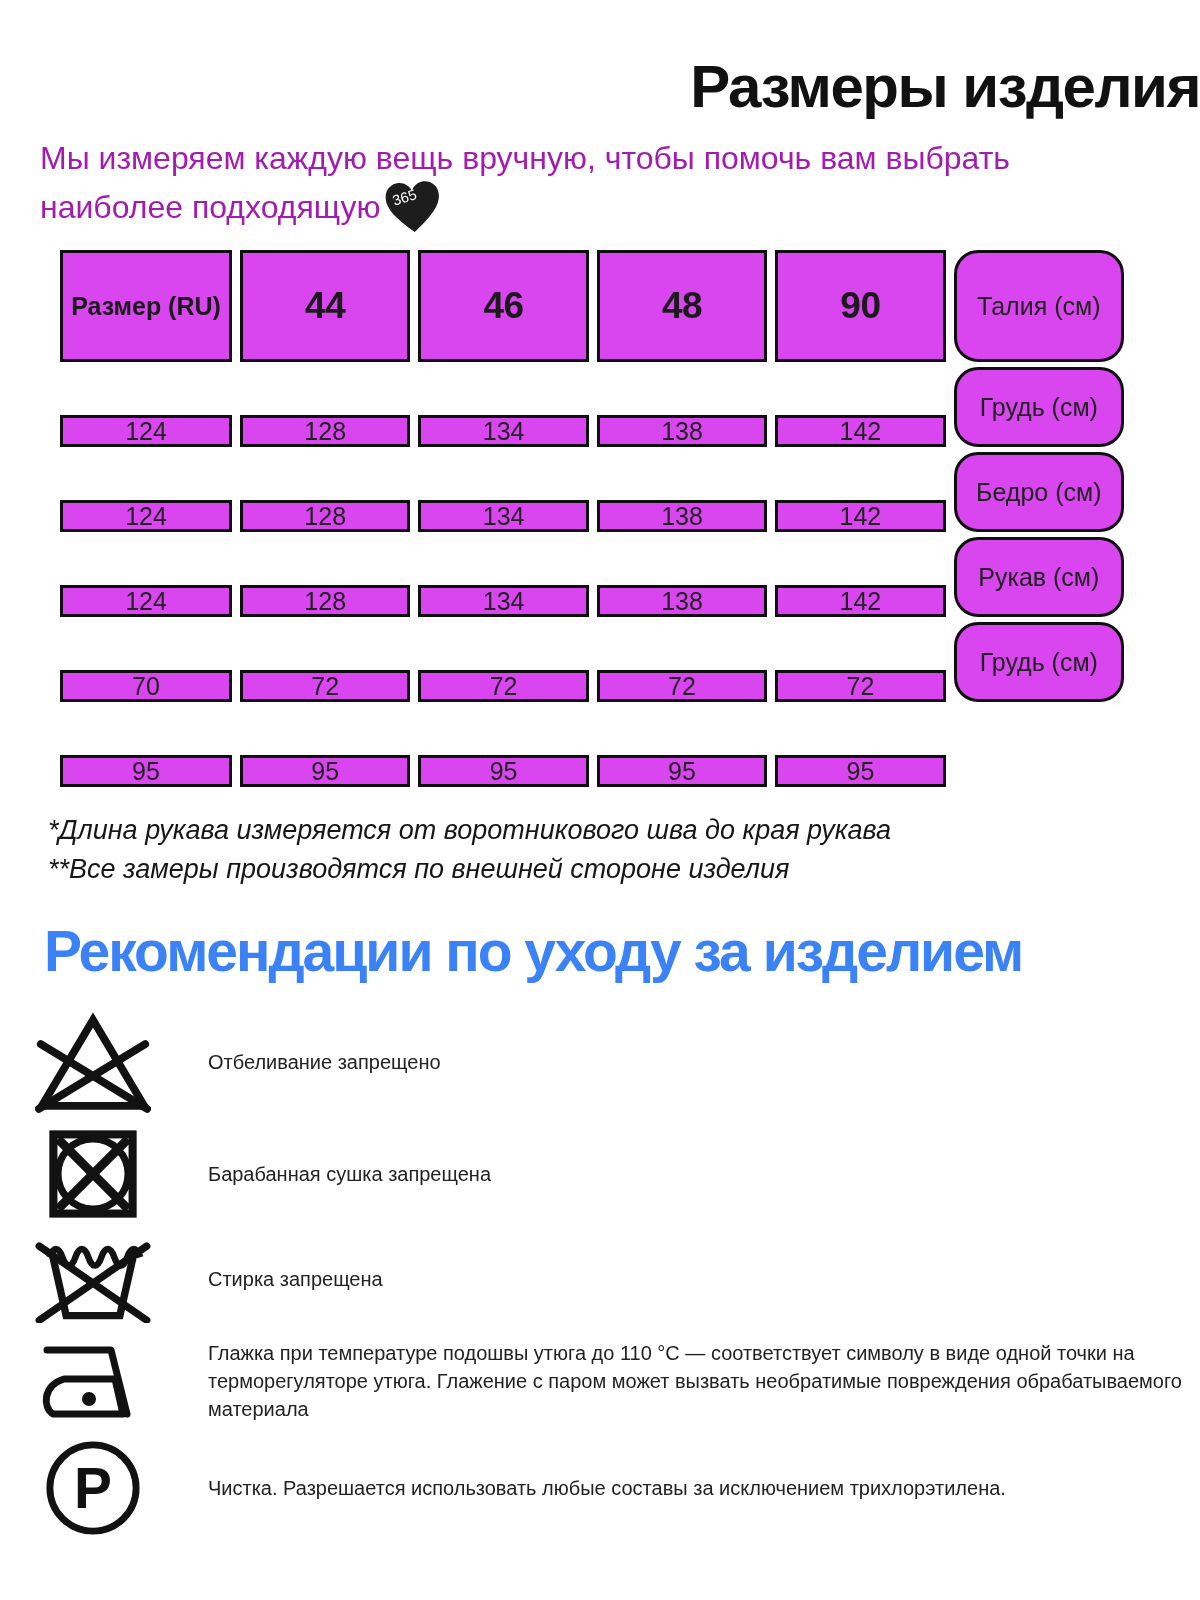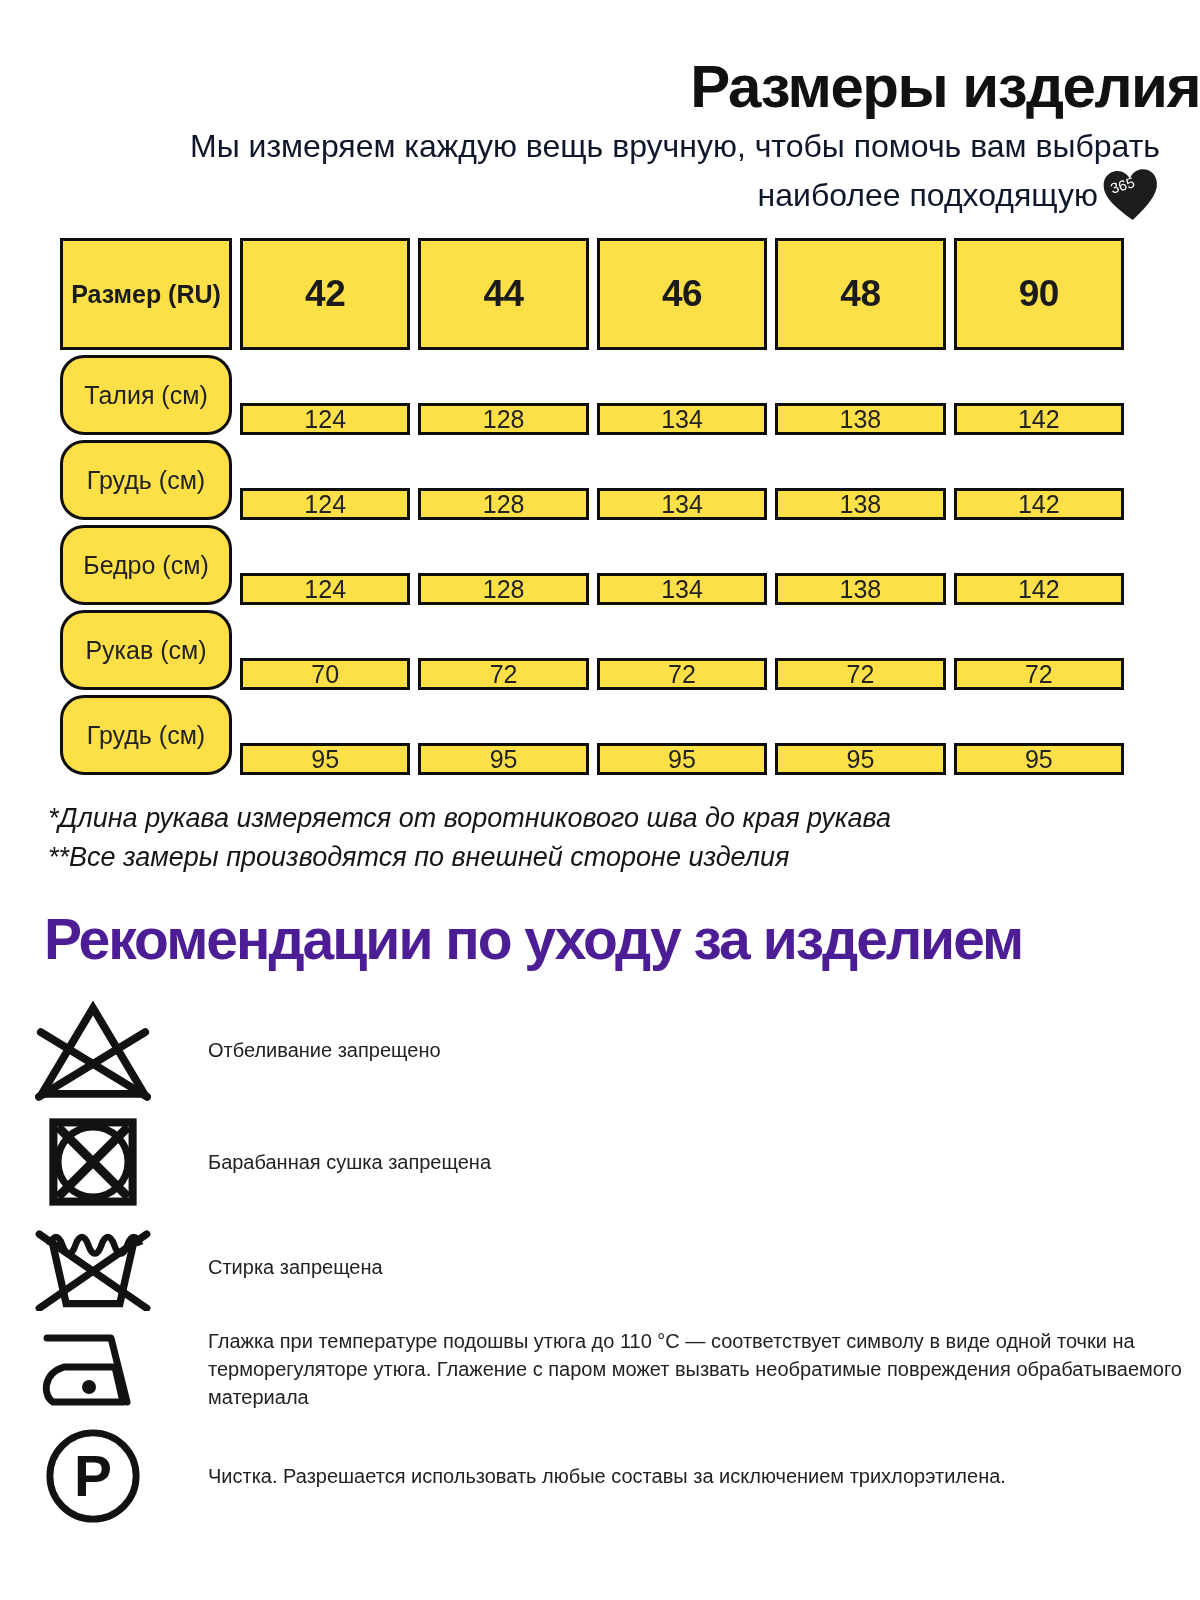--- a/index.html
+++ b/index.html
@@ -12,38 +12,38 @@
   .page{width:1200px;height:1600px;position:relative;}
 
   h1.page-title{
     margin:54px 0 0 0;
     text-align:right;
     font-size:60px;line-height:1.1;
     font-weight:700;letter-spacing:-1.5px;
     color:#111;
   }
   .subtitle{
-    margin:4px auto 0 auto;
-    text-align:right;
+    margin:16px auto 0 auto;
+    text-align:left;
     font-size:32px;line-height:1.38;
-    color:#0f172a;
+    color:#a21caf;
     max-width:1120px;
   }
   .heart-badge{vertical-align:-16px;margin-left:4px;transform:rotate(-4deg);}
 
   .size-table{
     display:grid;
     grid-template-columns:172px repeat(5,1fr);
     grid-template-rows:112px repeat(5,80px);
     column-gap:8px;row-gap:5px;
     margin:16px 76px 0 60px;
   }
   .cell{
     border:3px solid #0e0e0e;
-    background:#fde047;
+    background:#d946ef;
     box-sizing:border-box;
     display:flex;align-items:center;justify-content:center;
     text-align:right;
   }
   .cell.header-label{font-weight:700;font-size:25px;line-height:1.3;}
   .cell.size-num{font-weight:700;font-size:37px;letter-spacing:-0.5px;}
   .cell.row-label{font-size:25px;color:#222;border-radius:24px;}
   .cell.value{font-size:25px;color:#222;margin-top:48px;}
 
   .footnotes{
@@ -51,21 +51,21 @@
     font-style:italic;
     font-size:27px;line-height:1.45;
     color:#161616;
   }
   .footnotes p{margin:0;}
 
   h2.care-heading{
     margin:30px 0 0 44px;
     font-size:57px;line-height:1.15;
     font-weight:700;letter-spacing:-2px;
-    color:#4c1d95;
+    color:#3b82f6;
     white-space:nowrap;
   }
 
   .care-list{margin-top:26px;}
   .care-item{
     display:flex;align-items:center;
     margin:0 0 16px 0;
   }
   .care-icon{
     width:186px;min-width:186px;
@@ -89,21 +89,20 @@
   <p class="subtitle">
     <span>Мы измеряем каждую вещь вручную, чтобы помочь вам выбрать</span><br>
     <span>наиболее подходящую</span><svg class="heart-badge" width="58" height="54" viewBox="0 0 100 92">
       <path d="M50,89 C19,64 4,46 4,28 C4,12 16,3 28,3 C38,3 46,9 50,18 C54,9 62,3 72,3 C84,3 96,12 96,28 C96,46 81,64 50,89 Z" fill="#1d1d1d"></path>
       <text x="37" y="37" text-anchor="middle" font-size="25" fill="#ffffff" transform="rotate(-14 37 30)">365</text>
     </svg>
   </p>
 
   <div class="size-table">
     <div class="cell header-label">Размер (RU)</div>
-    <div class="cell size-num">42</div>
     <div class="cell size-num">44</div>
     <div class="cell size-num">46</div>
     <div class="cell size-num">48</div>
     <div class="cell size-num">90</div>
 
     <div class="cell row-label">Талия (см)</div>
     <div class="cell value">124</div>
     <div class="cell value">128</div>
     <div class="cell value">134</div>
     <div class="cell value">138</div>

